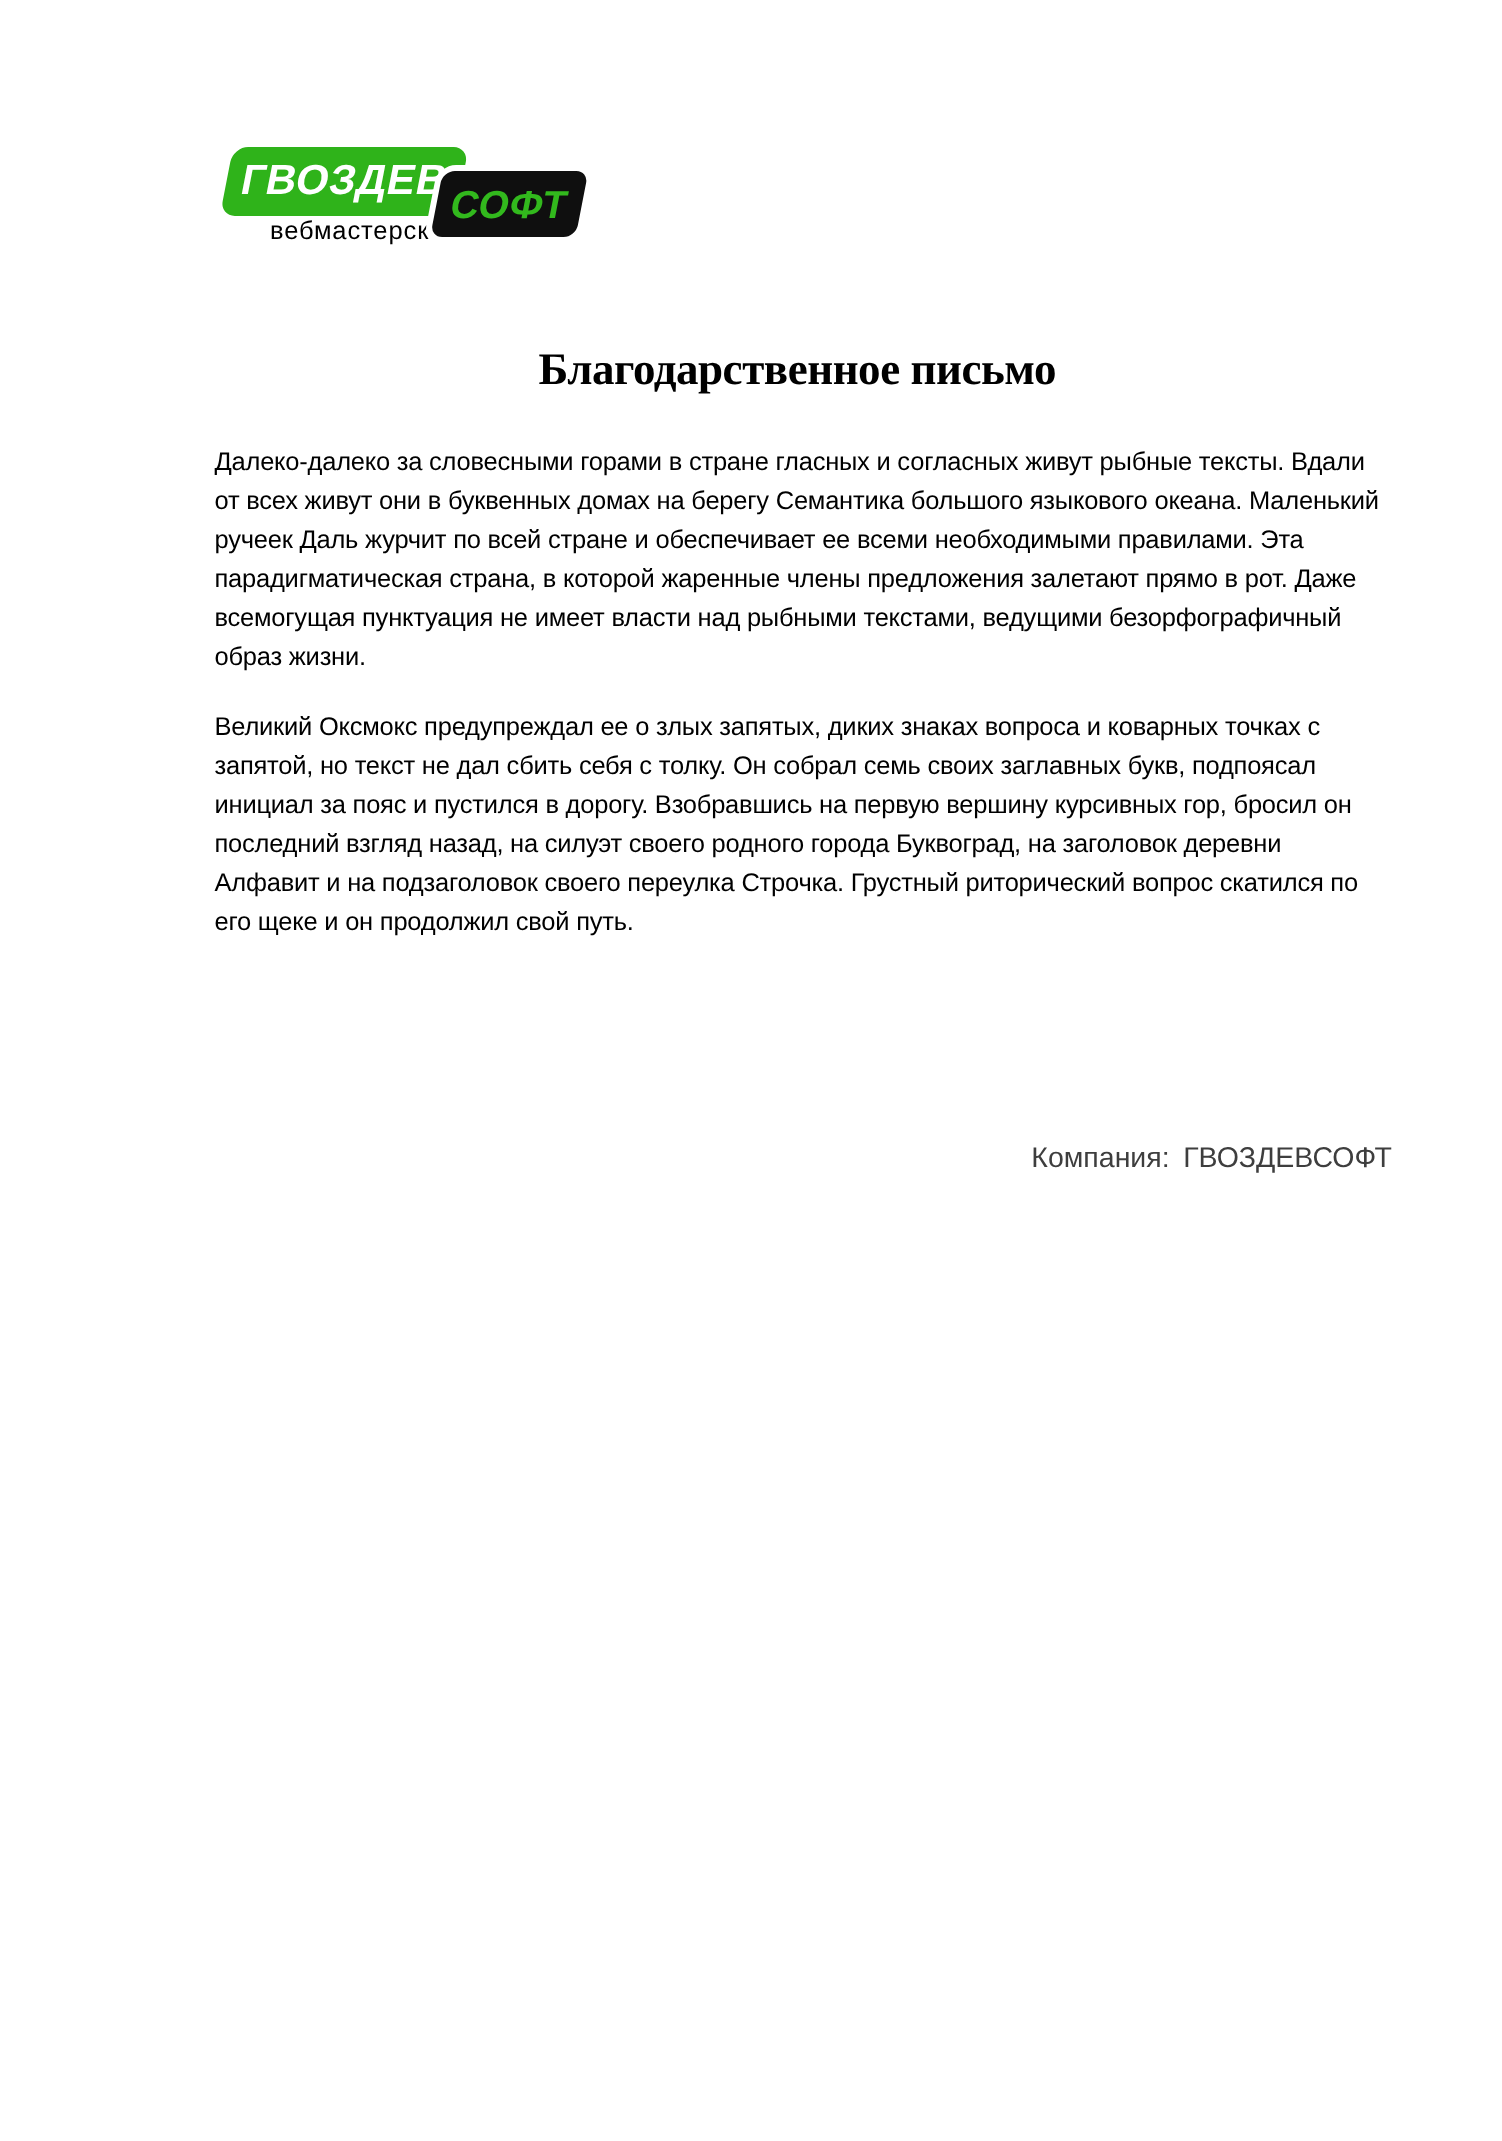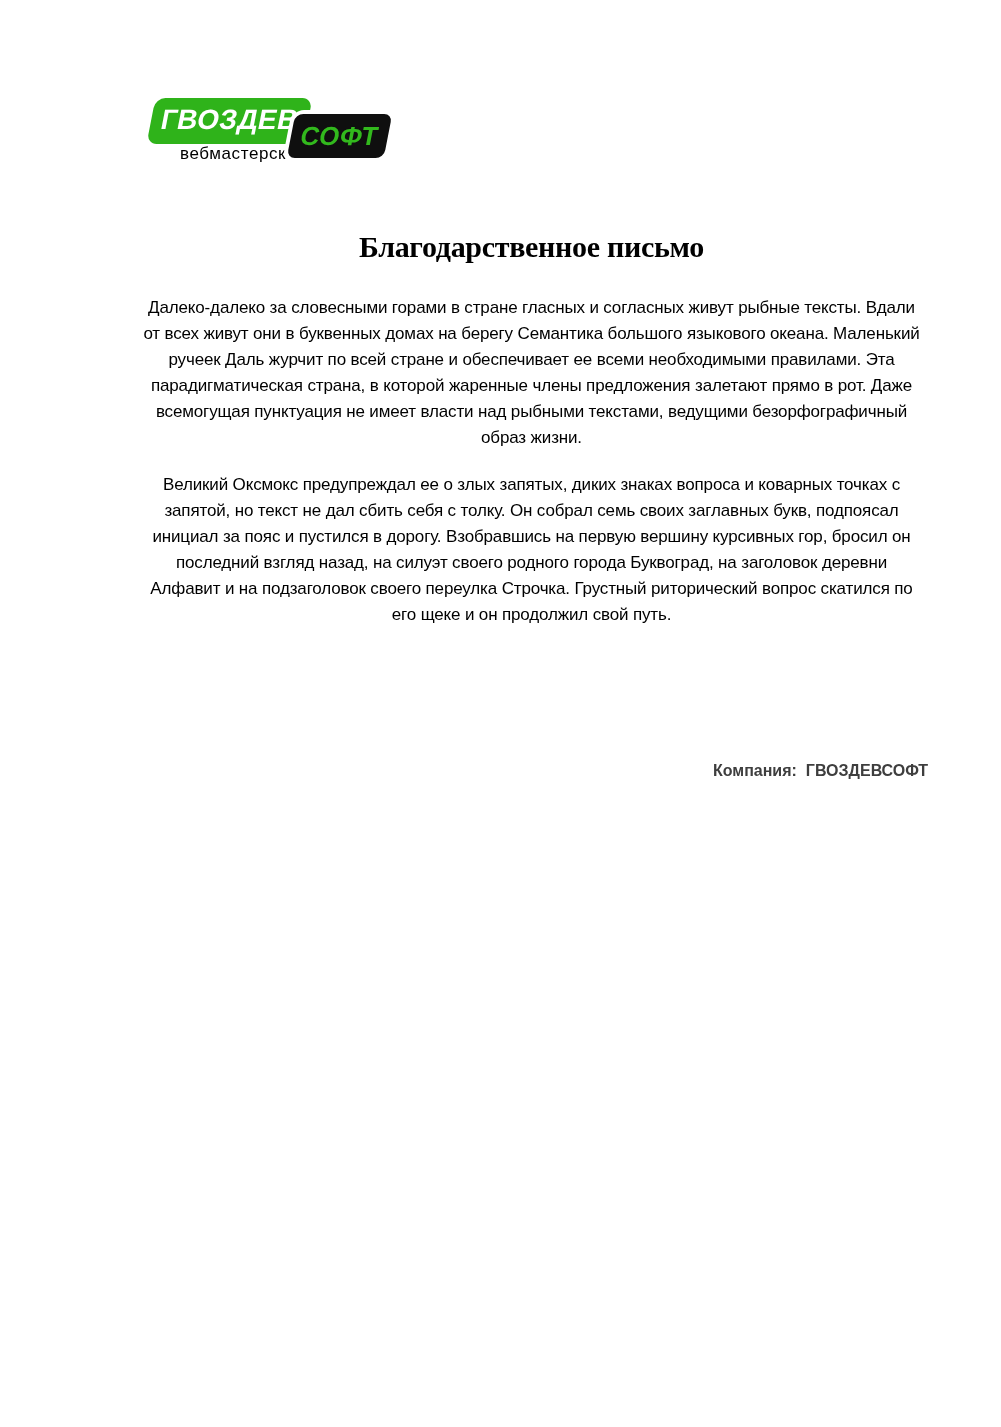--- a/index.html
+++ b/index.html
@@ -95,31 +95,31 @@
     text-align: center;
     letter-spacing: -0.3px;
     color: #000000;
     font-family: Liberation Serif, serif;
   }
   .letter p {
     margin: 0 0 21px 0;
     font-size: 17px;
     line-height: 26px;
     letter-spacing: -0.15px;
-    text-align: center;
+    text-align: left;
     color: #000000;
   }
 
   
   .signature {
     position: absolute;
     right: 73px;
     top: 762px;
-    font-size: 16px;
-    font-weight: bold;
+    font-size: 19px;
+    font-weight: normal;
     color: #3e3e3e;
     white-space: nowrap;
   }
   .signature .sig-label {
     margin-right: 9px;
   }
 </style>
 </head>
 <body>
 

